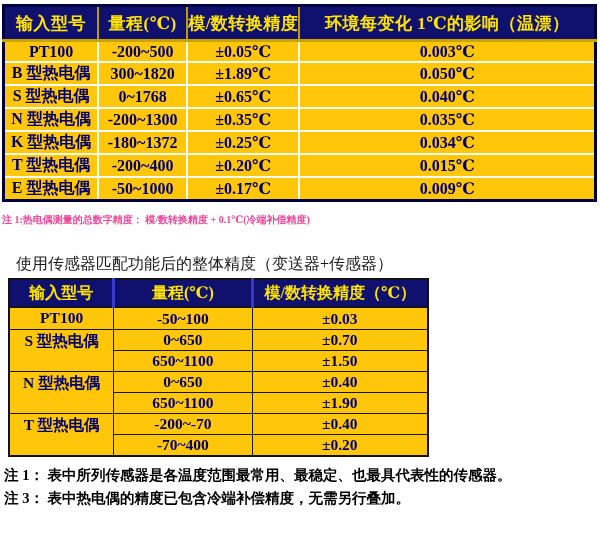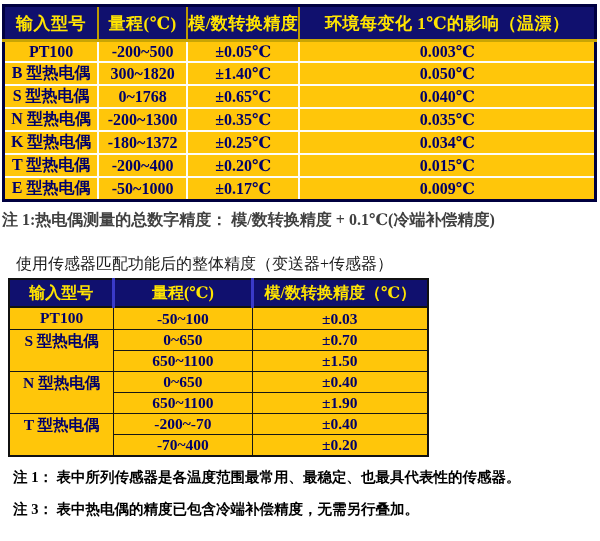--- a/index.html
+++ b/index.html
@@ -20,21 +20,21 @@
     letter-spacing:0.5px;text-align:center;padding:0;
   }
   #t1 th:first-child{border-left:none;}
   #t1 td{
     background:#FFC60A;color:#00006A;font-size:16px;font-weight:bold;
     height:19px;border:2px solid #FDFDF8;text-align:center;padding:0;
   }
 
   
   .note1{
-    margin:8px 16px 0 2px;font-size:16px;font-weight:bold;color:#404040;
+    margin:8px 16px 0 2px;font-size:10px;font-weight:bold;color:#ec4899;
     line-height:20px;
   }
 
   
   .sec-title{
     margin:24px 0 4px 16px;font-size:16px;font-weight:normal;color:#1a1a1a;
     line-height:20px;
   }
 
   
@@ -48,21 +48,21 @@
   #t2 th:first-child{border-left:none;}
   #t2 td{
     background:#FFC60A;color:#00006A;font-size:15.5px;font-weight:bold;
     height:20px;border:1.5px solid #161616;text-align:center;padding:0;
   }
   #t2 td.name-cell{vertical-align:top;padding-top:1px;}
 
   
   .notes{margin:7px 0 0 4px;}
   .notes p{
-    margin:9px;font-size:14.5px;font-weight:bold;color:#000;line-height:22.5px;
+    margin:0;font-size:14.5px;font-weight:bold;color:#000;line-height:22.5px;
   }
 </style>
 </head>
 <body>
 
 <div>
 
   <table id="t1">
     <colgroup>
         <col class="c1">
@@ -81,21 +81,21 @@
     <tbody>
         <tr>
           <td>PT100</td>
           <td>-200~500</td>
           <td>±0.05℃</td>
           <td>0.003℃</td>
         </tr>
         <tr>
           <td>B 型热电偶</td>
           <td>300~1820</td>
-          <td>±1.40℃</td>
+          <td>±1.89℃</td>
           <td>0.050℃</td>
         </tr>
         <tr>
           <td>S 型热电偶</td>
           <td>0~1768</td>
           <td>±0.65℃</td>
           <td>0.040℃</td>
         </tr>
         <tr>
           <td>N 型热电偶</td>

